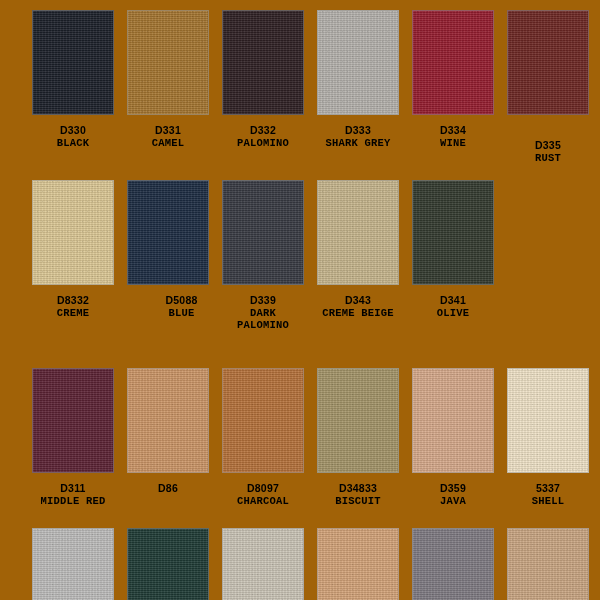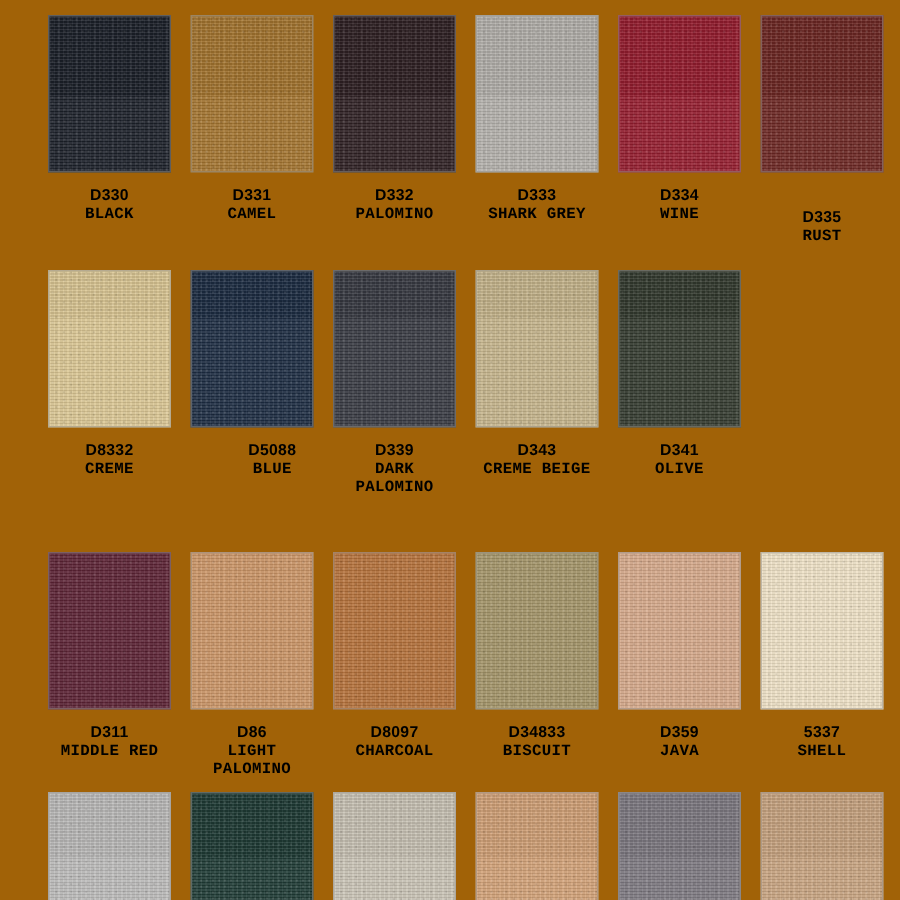--- a/index.html
+++ b/index.html
@@ -152,21 +152,21 @@
         <div class="swatch-label" style="color: rgb(0, 0, 0);"><span class="swatch-code">D341</span><span class="swatch-name">OLIVE</span></div>
       </div>
     </div>
     <div class="swatch-row row-2">
       <div class="swatch-cell">
         <div class="swatch-chip" style="background-color: rgb(92, 34, 52);"></div>
         <div class="swatch-label" style="color: rgb(0, 0, 0);"><span class="swatch-code">D311</span><span class="swatch-name">MIDDLE RED</span></div>
       </div>
       <div class="swatch-cell">
         <div class="swatch-chip" style="background-color: rgb(203, 149, 102);"></div>
-        <div class="swatch-label" style="color: rgb(0, 0, 0); text-align: center;"><span class="swatch-code">D86</span><span class="swatch-name">LIGHT PALOMINO</span></div>
+        <div class="swatch-label" style="color: rgb(0, 0, 0); text-align: center;"><span class="swatch-code">D86</span></div>
       </div>
       <div class="swatch-cell">
         <div class="swatch-chip" style="background-color: rgb(181, 113, 58);"></div>
         <div class="swatch-label" style="color: rgb(0, 0, 0);"><span class="swatch-code">D8097</span><span class="swatch-name">CHARCOAL</span></div>
       </div>
       <div class="swatch-cell">
         <div class="swatch-chip" style="background-color: rgb(163, 148, 104);"></div>
         <div class="swatch-label" style="color: rgb(0, 0, 0);"><span class="swatch-code">D34833</span><span class="swatch-name">BISCUIT</span></div>
       </div>
       <div class="swatch-cell">

